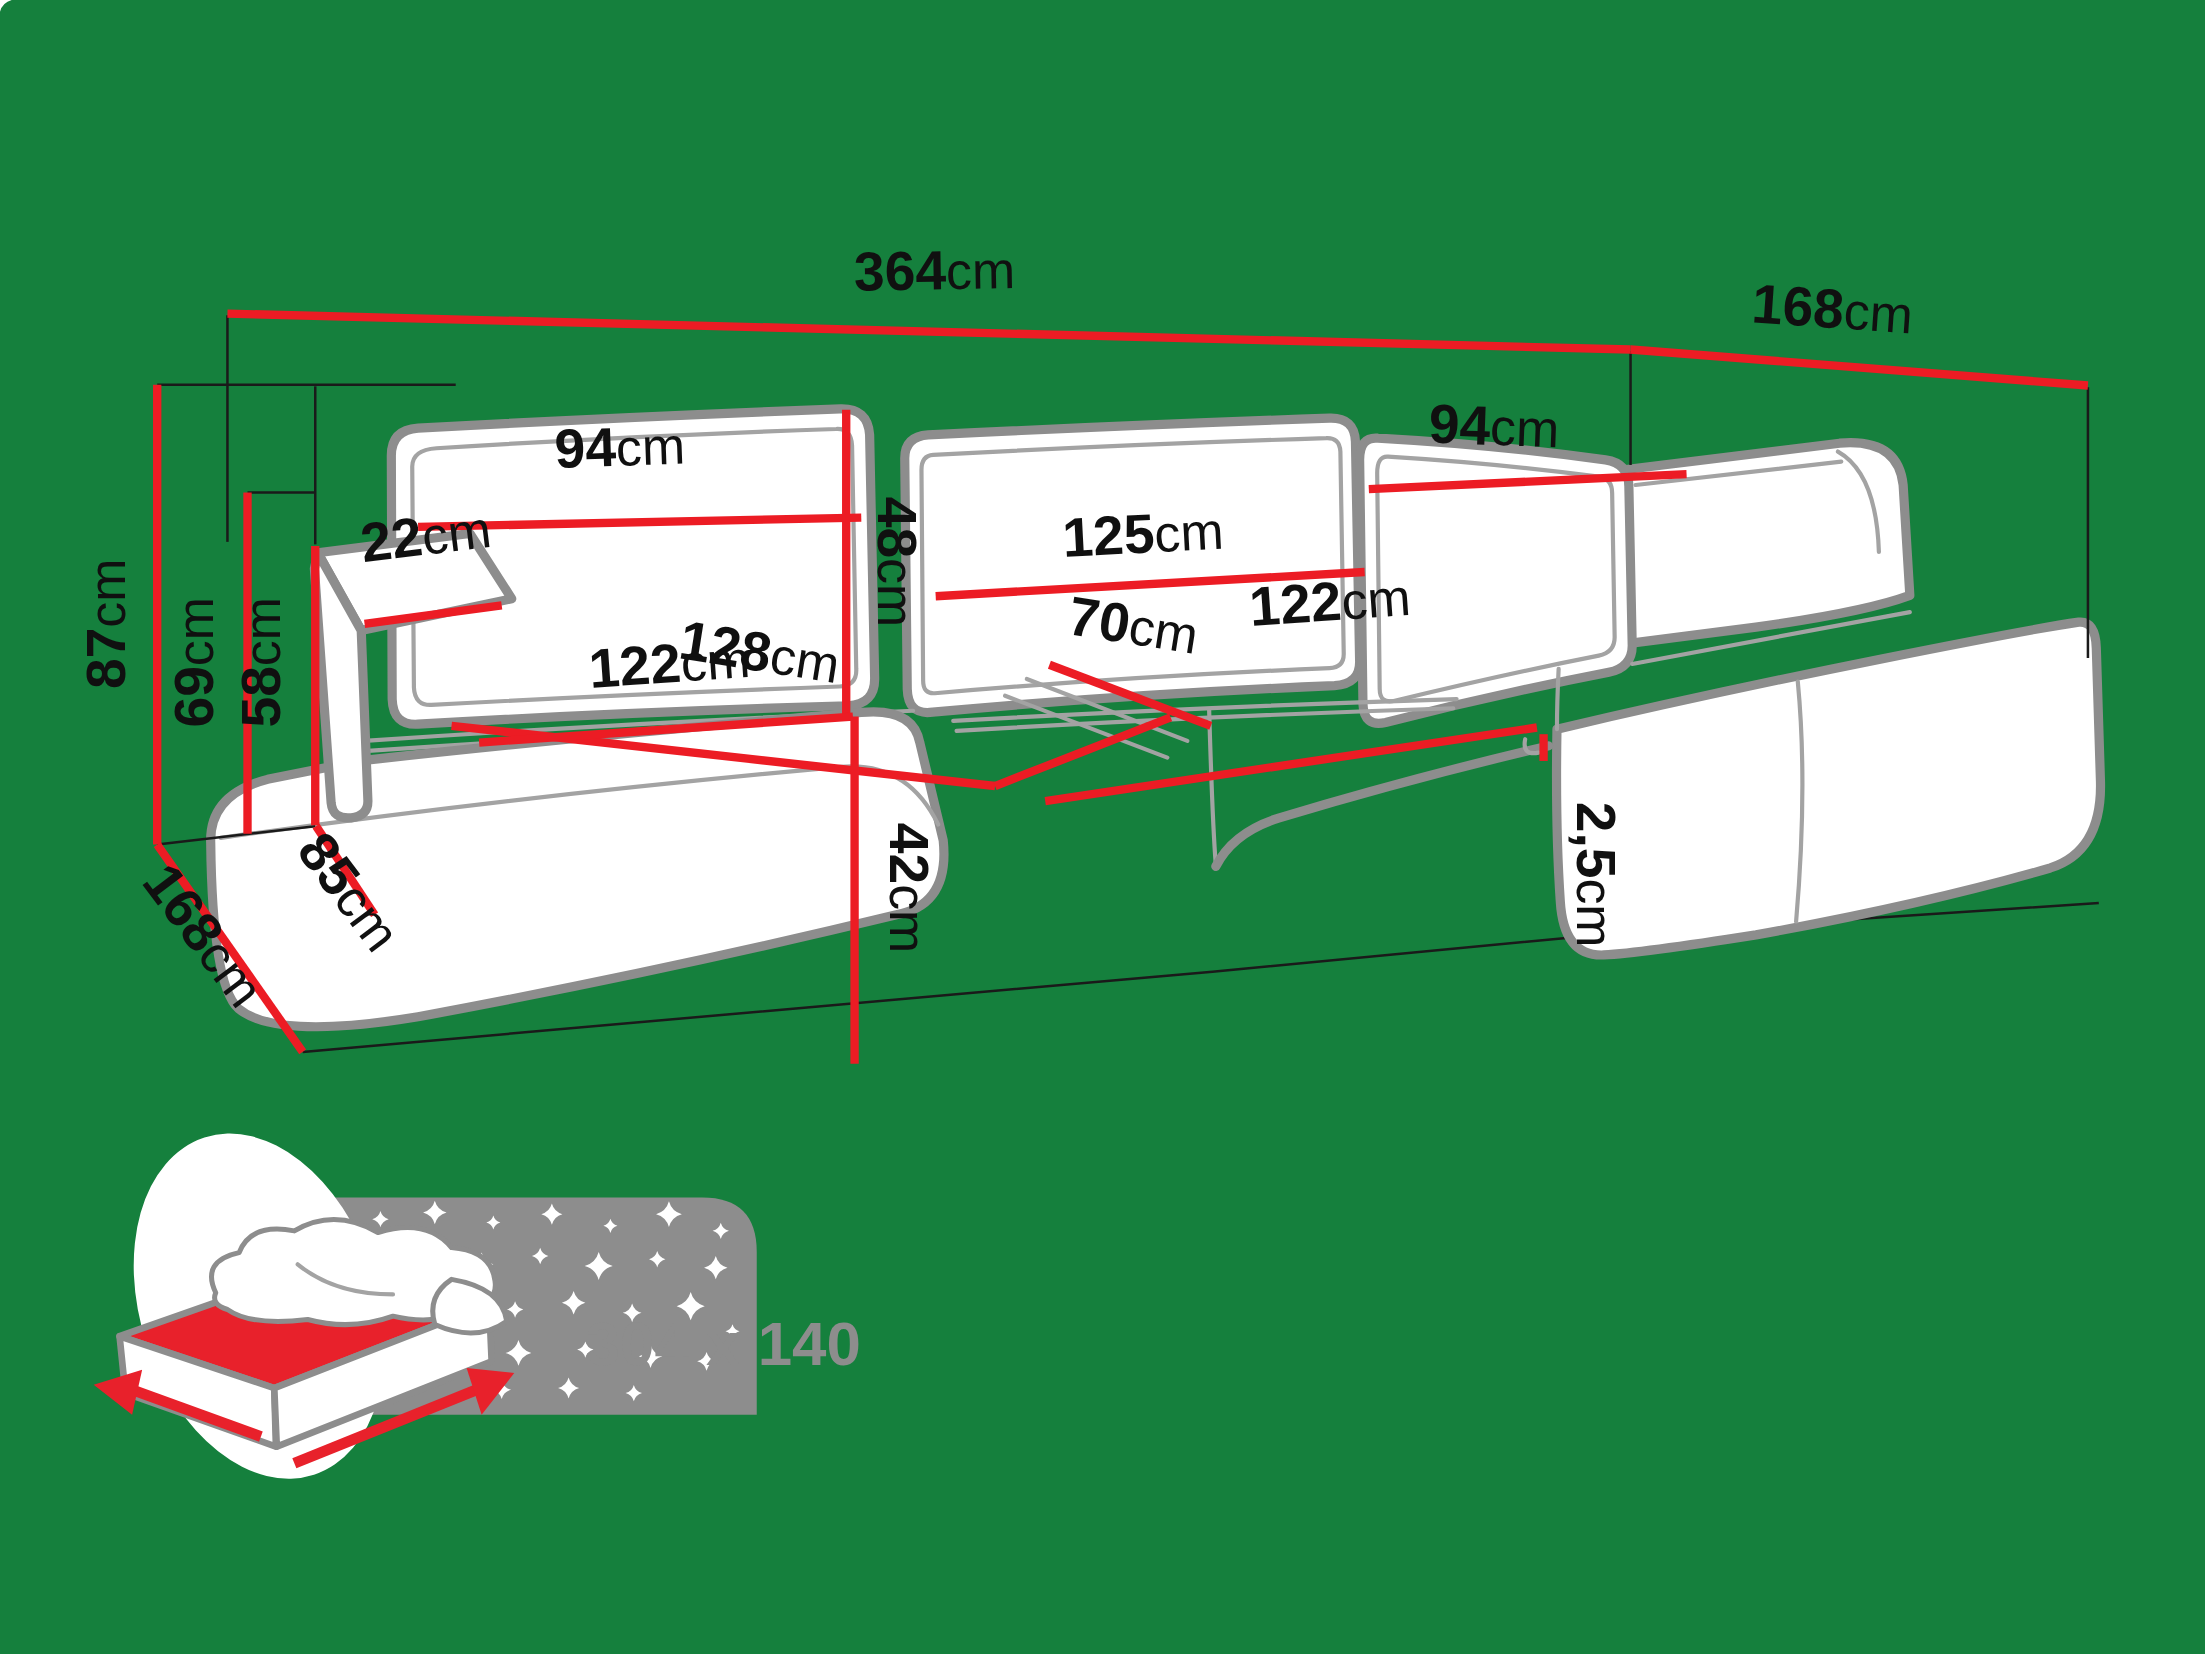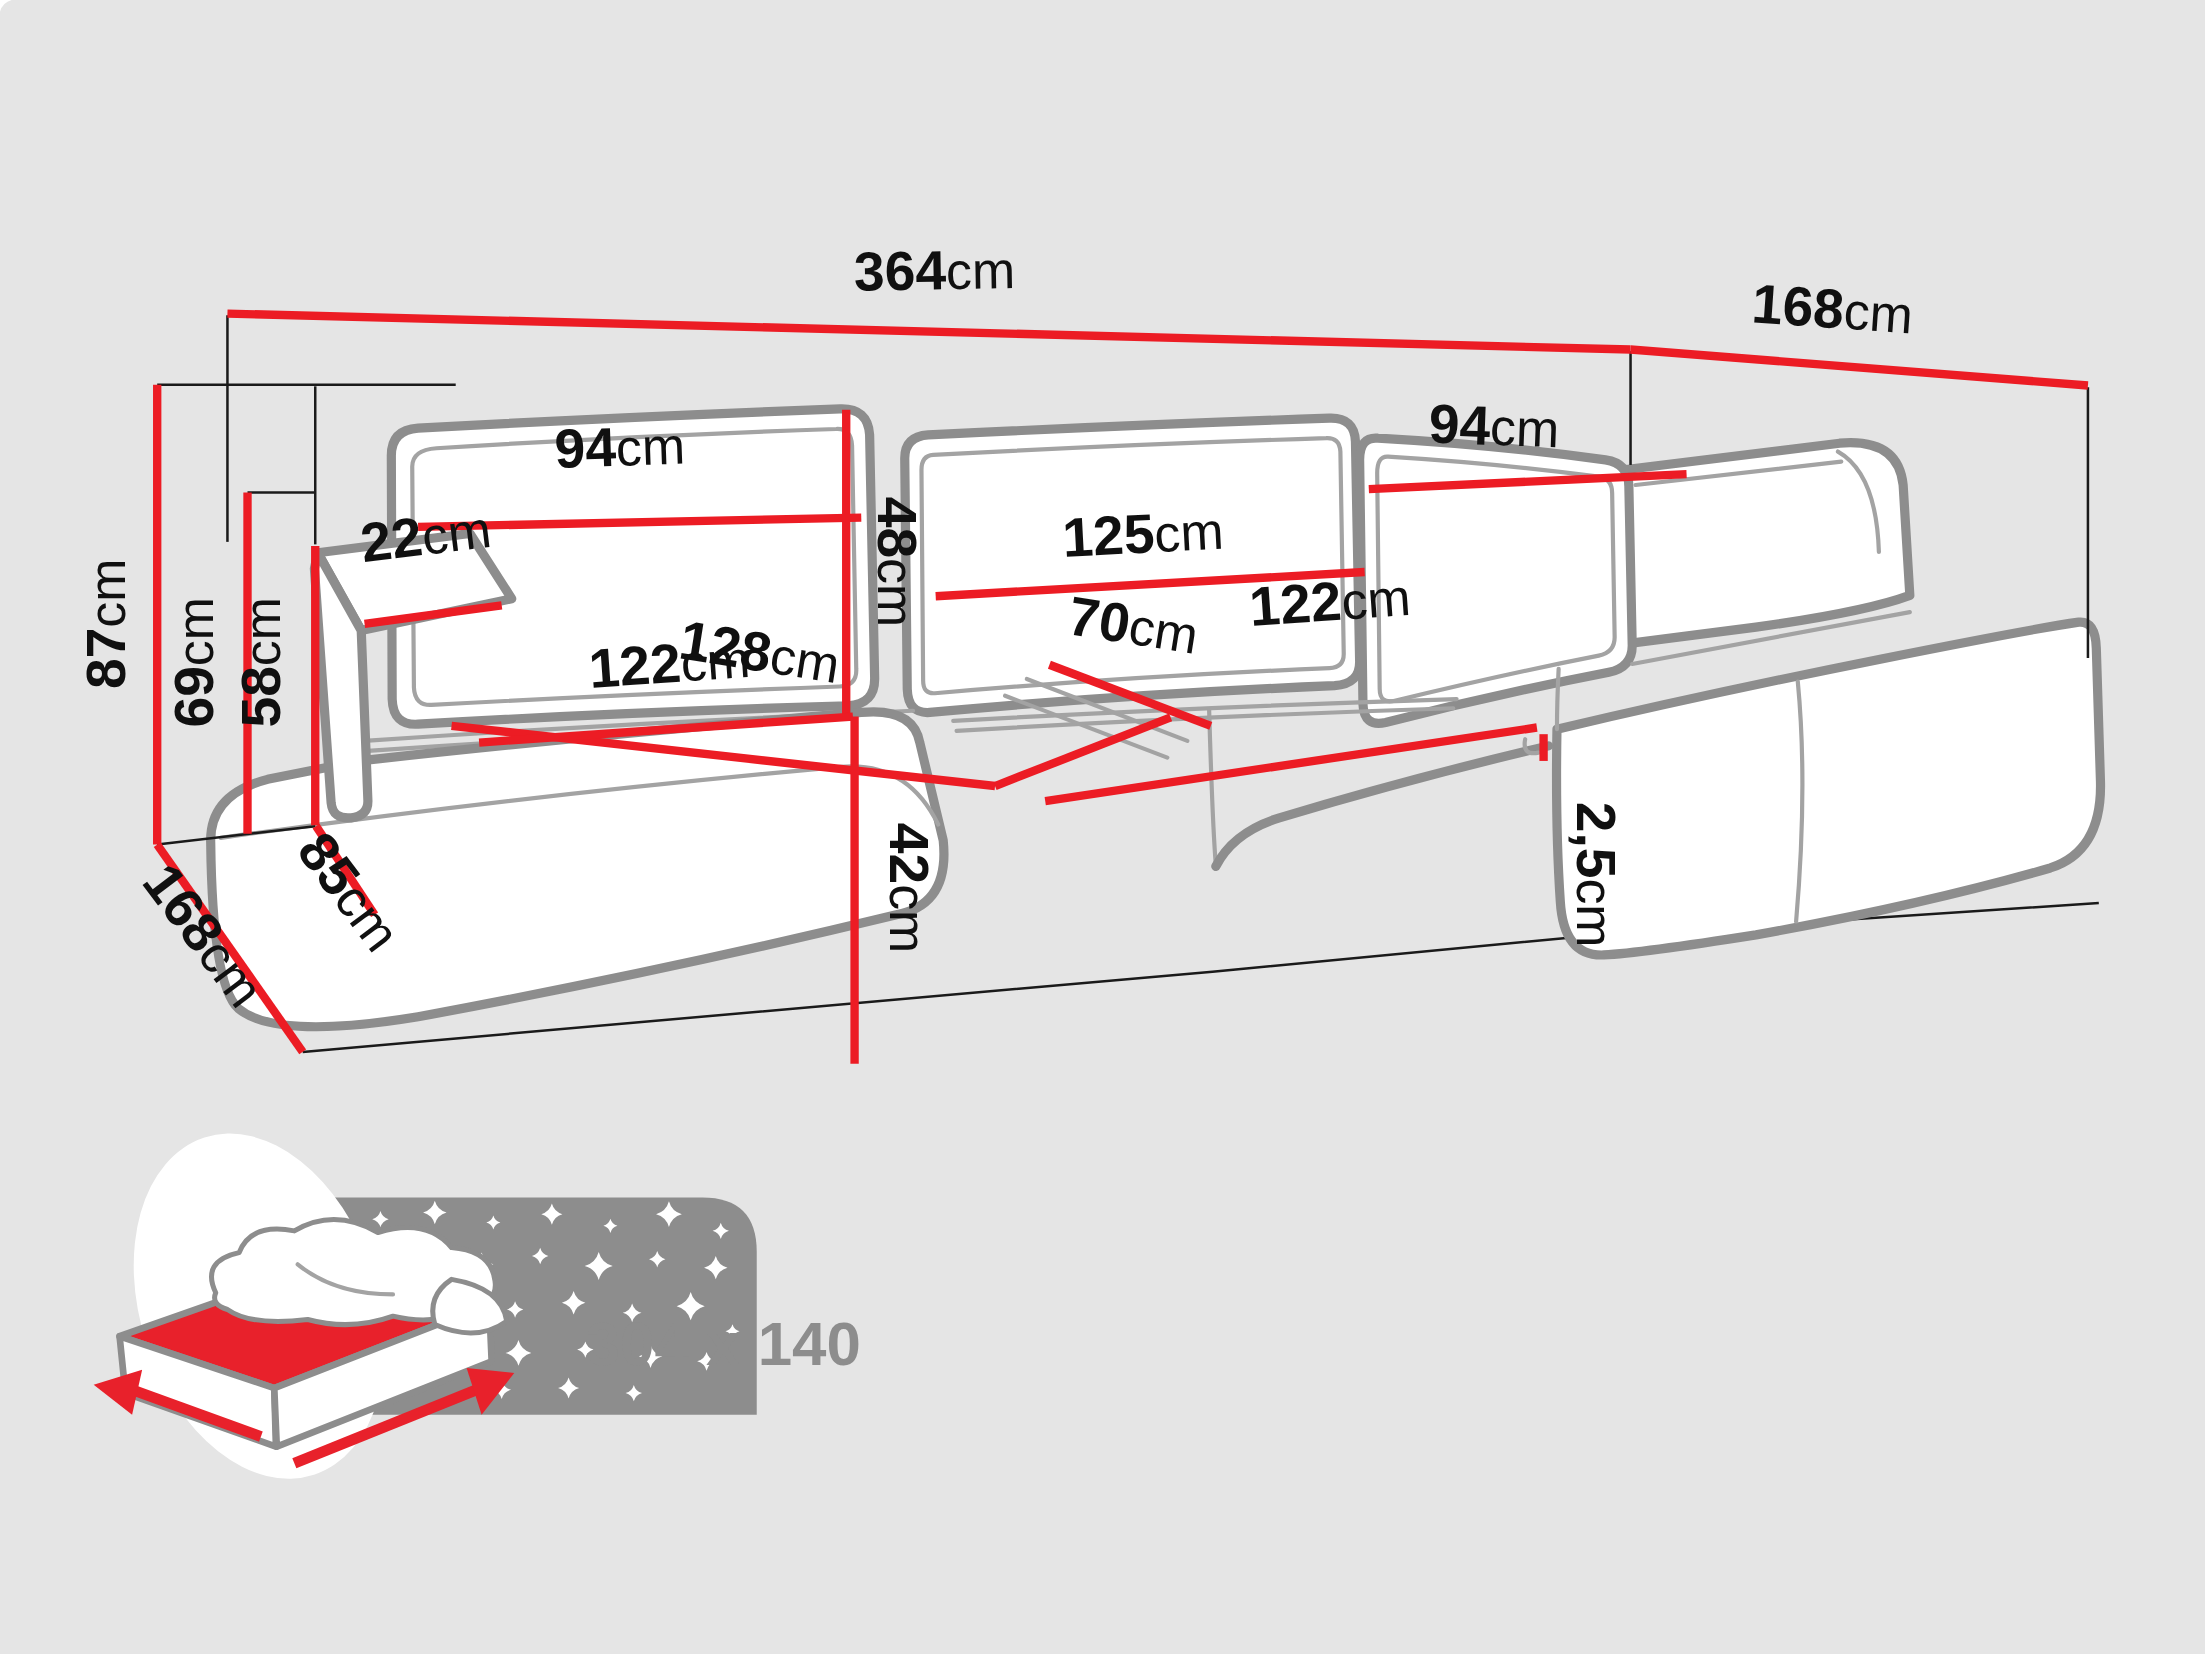--- a/index.html
+++ b/index.html
@@ -1,16 +1,16 @@
 <!DOCTYPE html>
 <html style="font-size:13.4px"><head>
 <meta charset="utf-8">
 <style>
   html,body{margin:0;padding:0;background:#ffffff;}
-  .canvas{position:relative;width:2205px;height:1654px;background:#e5e5e5;overflow:hidden;}
+  .canvas{position:relative;width:2205px;height:1654px;background:#15803d;overflow:hidden;}
   svg{display:block;}
   .outline{stroke:#8d8d8d;stroke-width:11;fill:#ffffff;stroke-linejoin:round;stroke-linecap:round;}
   .outline2{stroke:#8d8d8d;stroke-width:11;fill:none;stroke-linejoin:round;stroke-linecap:round;}
   .thin{stroke:#a3a3a3;stroke-width:5;fill:none;stroke-linecap:round;}
   .red{stroke:#ec1c24;stroke-width:10;fill:none;stroke-linecap:butt;}
   .helper{stroke:#1a1a1a;stroke-width:3;fill:none;}
   text{font-family:"Liberation Sans",sans-serif;fill:#101010;}
   .num{font-weight:700;font-size:66px;}
   .unit{font-weight:400;font-size:62px;}
   .sleep-size{font-weight:700;font-size:74px;fill:#8d8d8d;}

